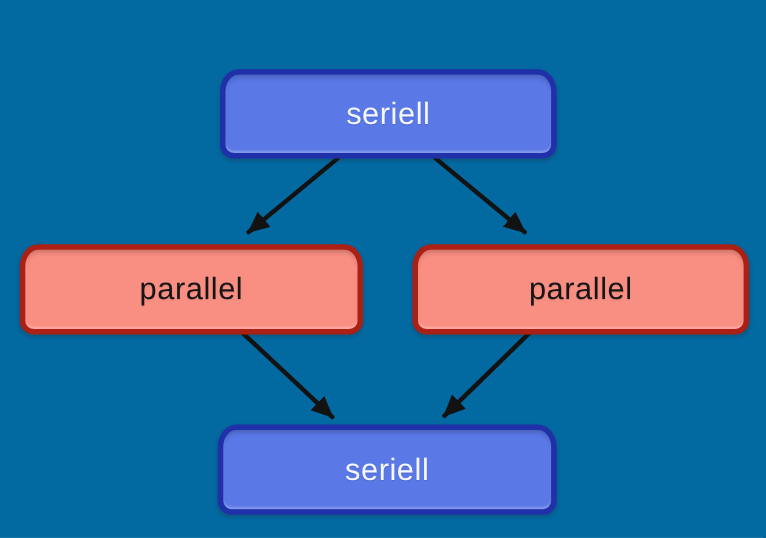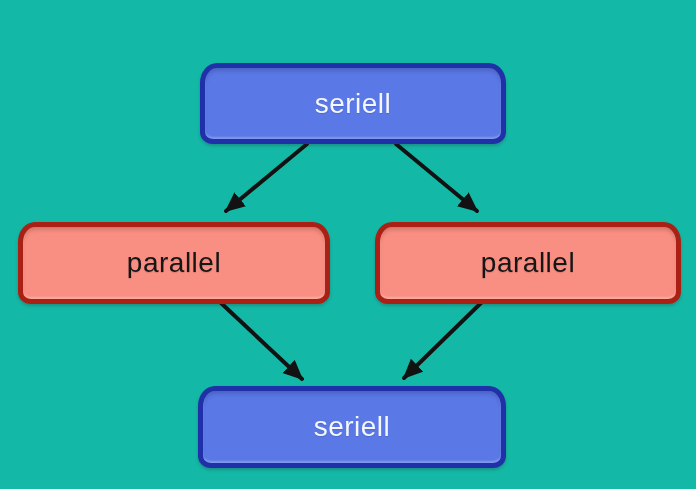--- a/index.html
+++ b/index.html
@@ -45,21 +45,21 @@
     text-shadow: 0 1px 1px rgba(0,0,0,0.12);
   }
   .node-seriell-top    { left: 200px; top:  63px; width: 306px; height: 81px; }
   .node-parallel-left  { left:  18px; top: 222px; width: 312px; height: 82px; }
   .node-parallel-right { left: 375px; top: 222px; width: 306px; height: 82px; }
   .node-seriell-bottom { left: 198px; top: 386px; width: 308px; height: 82px; }
 </style>
 </head>
 <body>
 
-<div class="stage" style="background-color: #14b8a6;">
+<div class="stage" style="background-color: #0369a1;">
 
   <svg class="arrows-layer" viewBox="0 0 696 489" xmlns="http://www.w3.org/2000/svg">
     <defs>
       <marker id="ah" markerWidth="6" markerHeight="5" refX="4.6" refY="2.25" orient="auto" markerUnits="strokeWidth">
         <path d="M0,0 L5,2.25 L0,4.5 Z" style="fill: rgb(18, 18, 18);"></path>
       </marker>
     </defs>
     <line class="edge" x1="307" y1="144" x2="226" y2="211" marker-end="url(#ah)" style="stroke: rgb(18, 18, 18);"></line>
     <line class="edge" x1="396" y1="144" x2="477" y2="211" marker-end="url(#ah)" style="stroke: rgb(18, 18, 18);"></line>
     <line class="edge" x1="221" y1="303" x2="302" y2="379" marker-end="url(#ah)" style="stroke: rgb(18, 18, 18);"></line>

